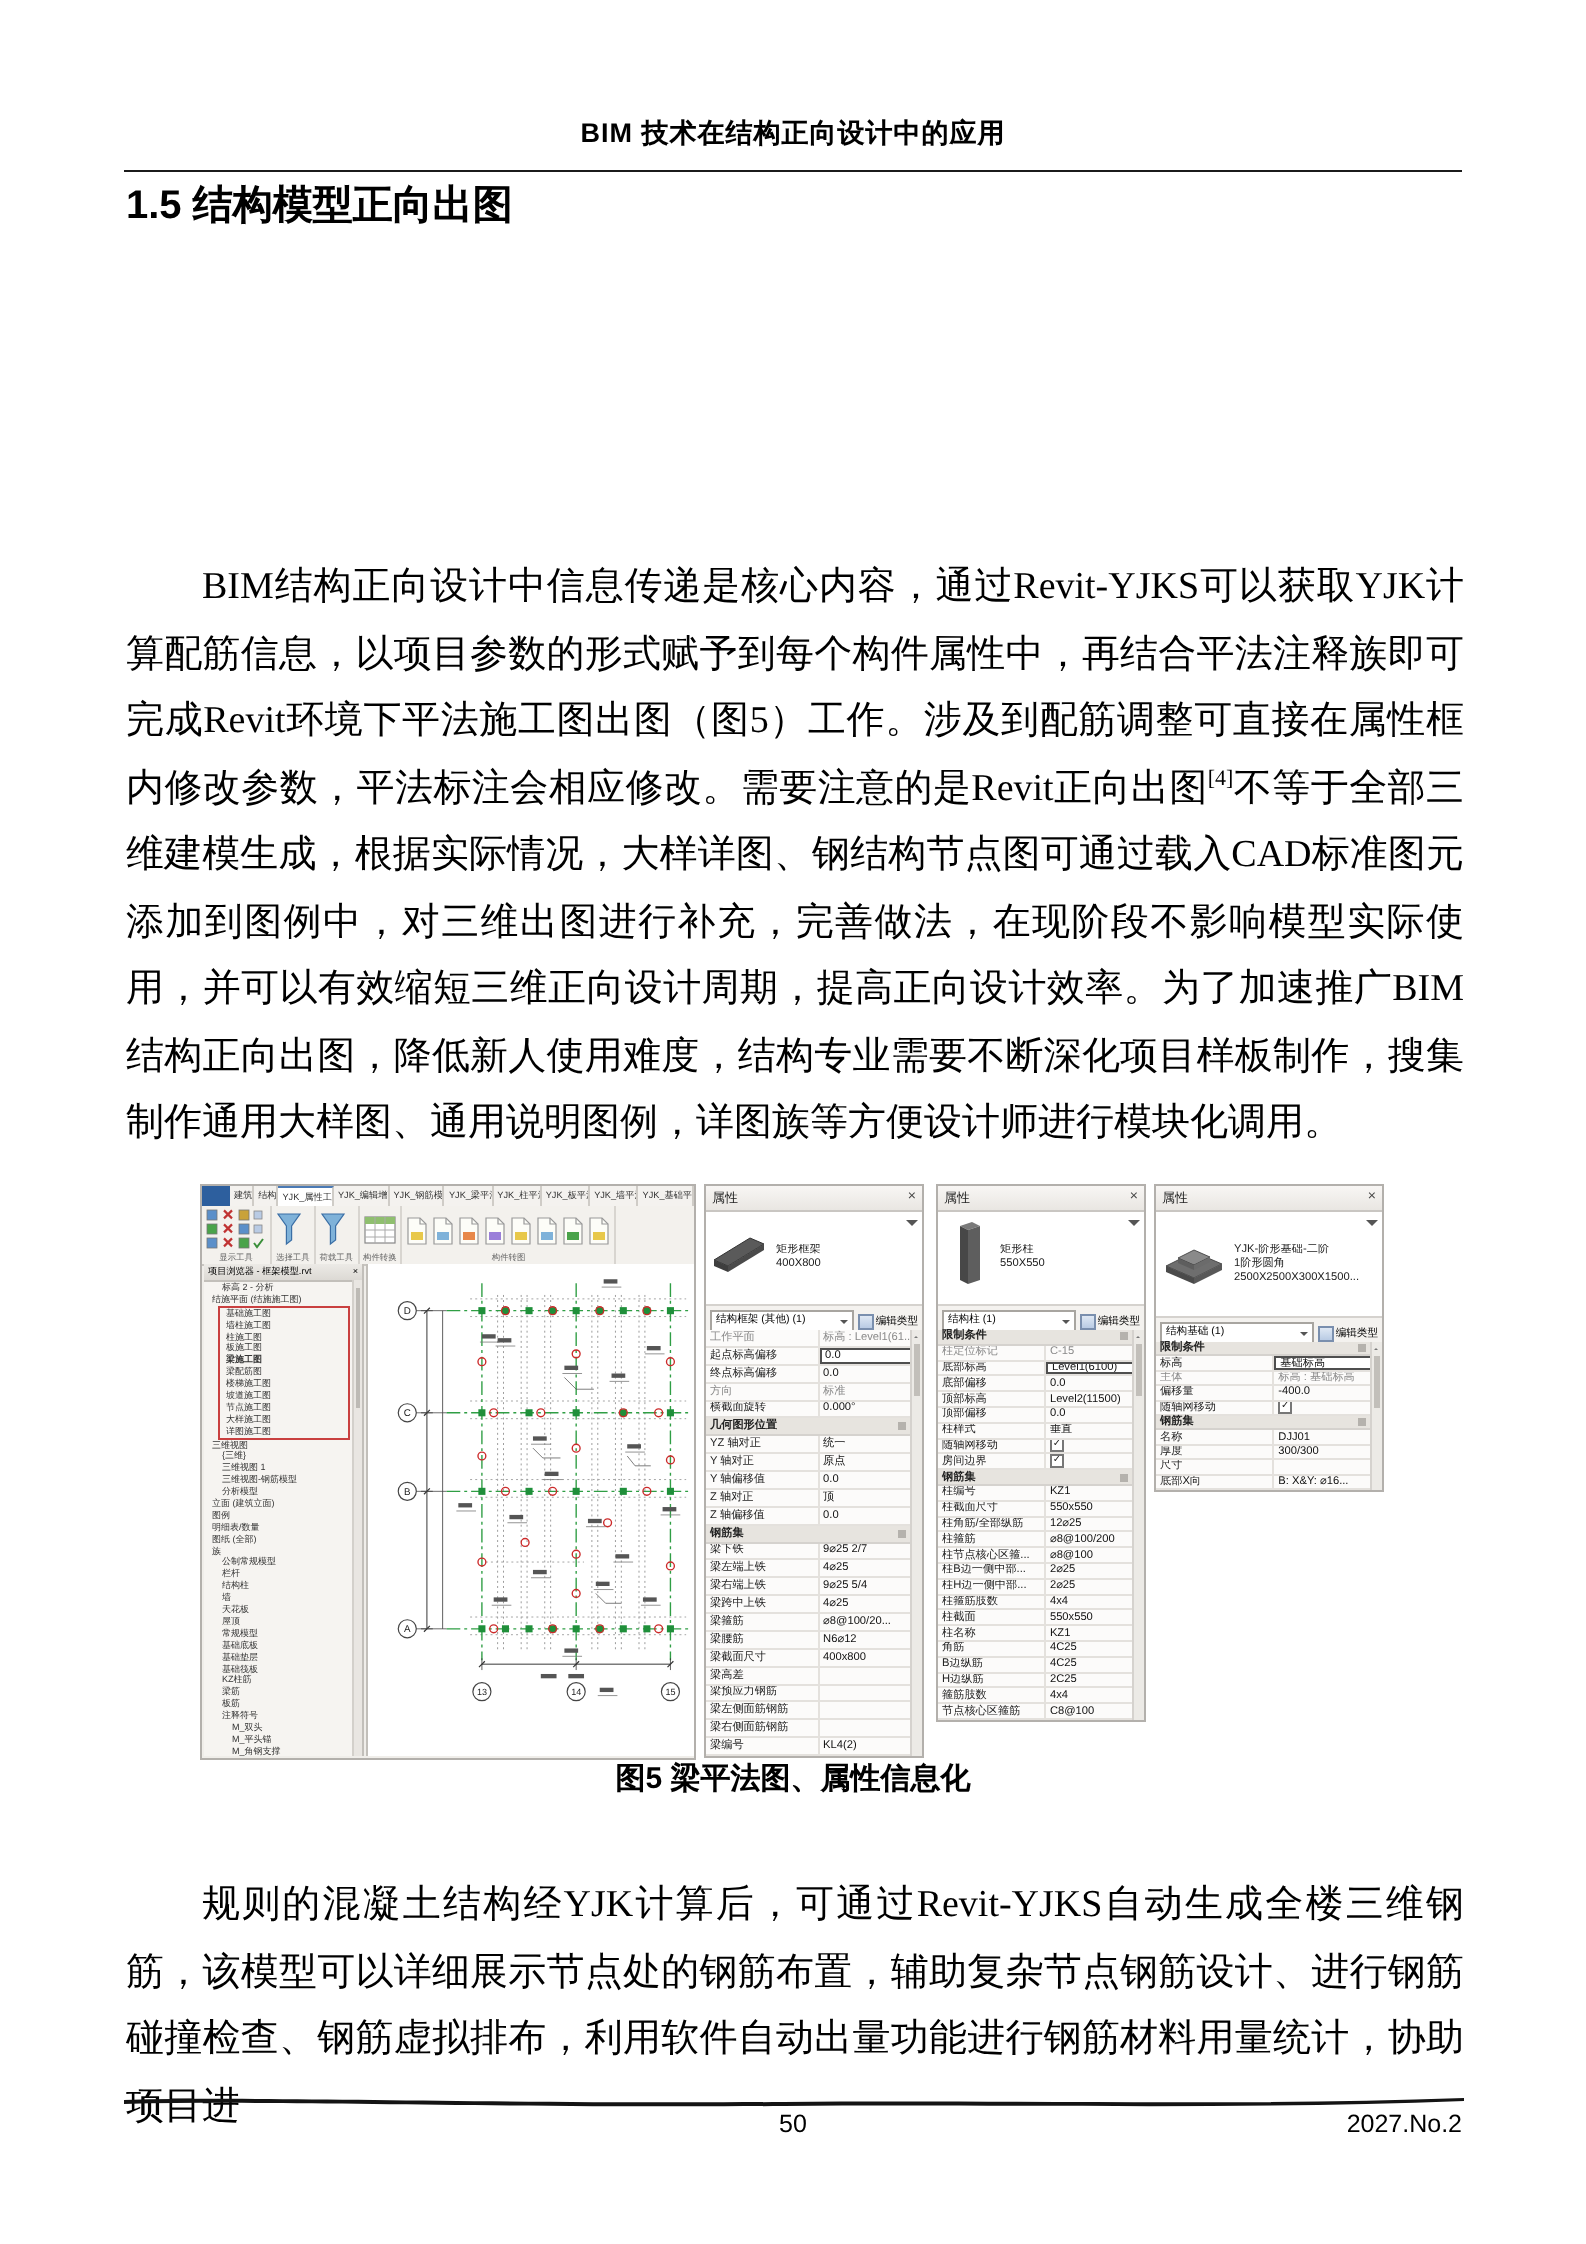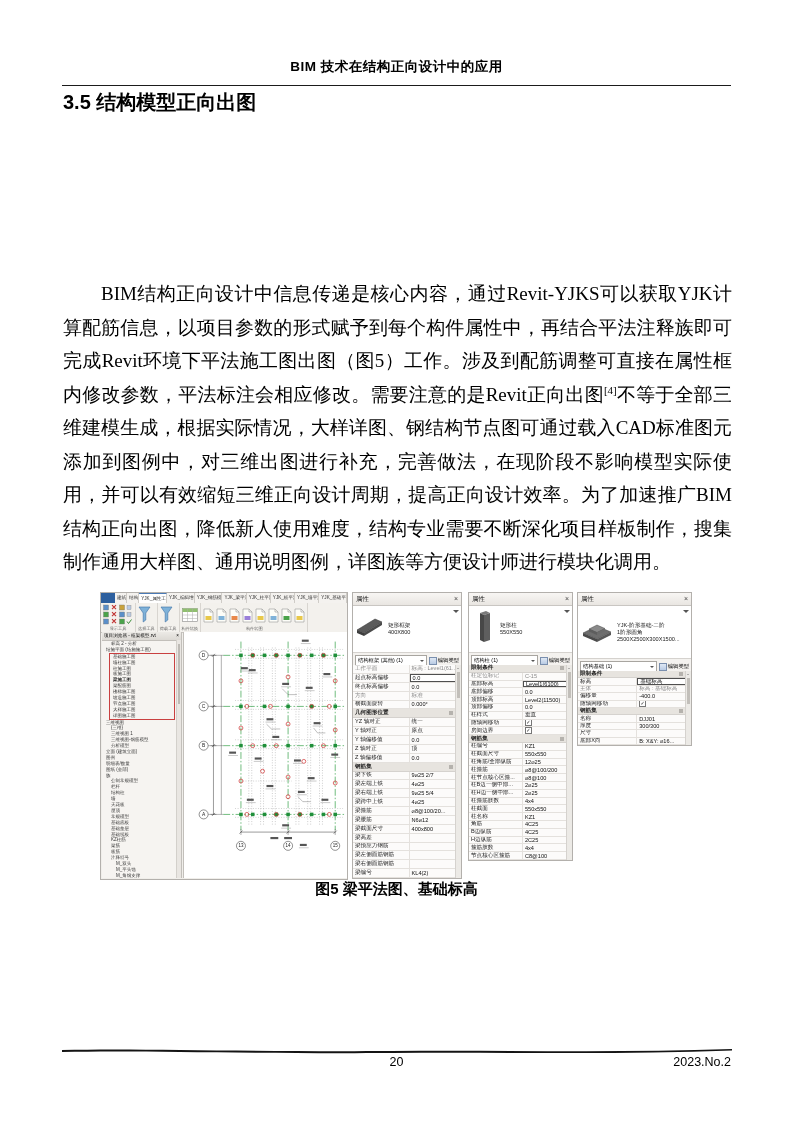--- a/index.html
+++ b/index.html
@@ -82,21 +82,21 @@
   .pscroll:before{content:"";position:absolute;top:1.5px;left:0.6px;border:1.8px solid transparent;border-bottom-color:#777;}
   .pscroll i{position:absolute;top:7px;left:0.8px;width:3px;height:26px;background:#c2bfba;display:block;}
 </style>
 </head>
 <body>
 
 <div class="page">
   <div class="hdr">BIM 技术在结构正向设计中的应用</div>
   <div class="hrule"></div>
 
-  <div class="sechead" id="h35">3.5 结构模型正向出图</div>
+  <div class="sechead" id="h35">1.5 结构模型正向出图</div>
   <div class="para" id="p2"><span>BIM结构正向设计中信息传递是核心内容，通过Revit-YJKS可以获取YJK计算配筋信息，以项目参数的形式赋予到每个构件属性中，再结合平法注释族即可完成Revit环境下平法施工图出图（图5）工作。涉及到配筋调整可直接在属性框内修改参数，平法标注会相应修改。需要注意的是Revit正向出图</span><sup>[4]</sup><span>不等于全部三维建模生成，根据实际情况，大样详图、钢结构节点图可通过载入CAD标准图元添加到图例中，对三维出图进行补充，完善做法，在现阶段不影响模型实际使用，并可以有效缩短三维正向设计周期，提高正向设计效率。为了加速推广BIM结构正向出图，降低新人使用难度，结构专业需要不断深化项目样板制作，搜集制作通用大样图、通用说明图例，详图族等方便设计师进行模块化调用。</span></div>
 
   <div class="figure" id="figure">
       <div class="rwin">
         <div class="rtabs">
           <div class="rapp"></div>
           <div class="rtab">建筑</div>
           <div class="rtab">结构</div>
           <div class="rtab active">YJK_属性工具</div>
           <div class="rtab">YJK_编辑增强</div>
@@ -728,21 +728,22 @@
           <div class="prow">
             <div class="pl">底部X向</div>
             <div class="pv">B: X&amp;Y: ⌀16...</div>
           </div>
         </div>
         <div class="pscroll" style="top: 78px;">
           <i></i>
         </div>
       </div>
     </div>
-  <div class="caption">图5 梁平法图、基础标高</div>
+  <div class="caption">图5 梁平法图、属性信息化</div>
 
+  <div class="para" id="p3"><span>规则的混凝土结构经YJK计算后，可通过Revit-YJKS自动生成全楼三维钢筋，该模型可以详细展示节点处的钢筋布置，辅助复杂节点钢筋设计、进行钢筋碰撞检查、钢筋虚拟排布，利用软件自动出量功能进行钢筋材料用量统计，协助项目进</span></div>
 
   <svg class="frule" viewBox="0 0 670 9" preserveAspectRatio="none">
     <path d="M0,4 C80,2 180,6 330,5 C450,4 555,7 670,3 L670,4.5 C555,9 450,6 330,7 C180,8 80,4 0,6 Z" fill="#141414"></path>
   </svg>
-  <div class="fpage">20</div>
-  <div class="fissue">2023.No.2</div>
+  <div class="fpage">50</div>
+  <div class="fissue">2027.No.2</div>
 </div>
 
 </body></html>

